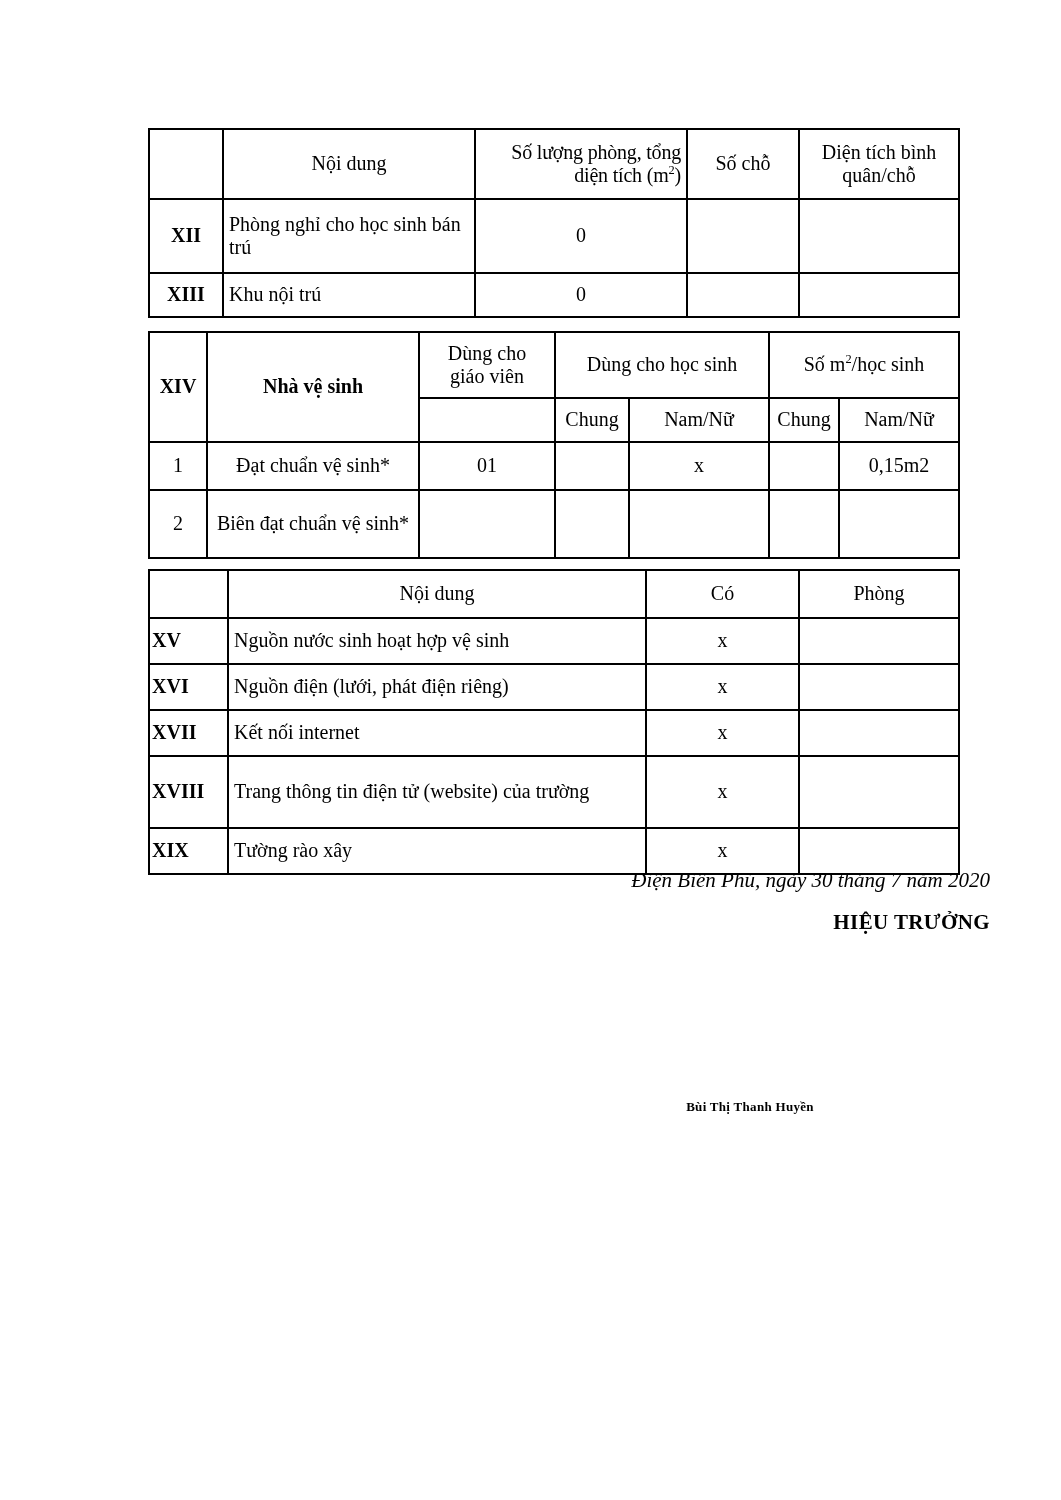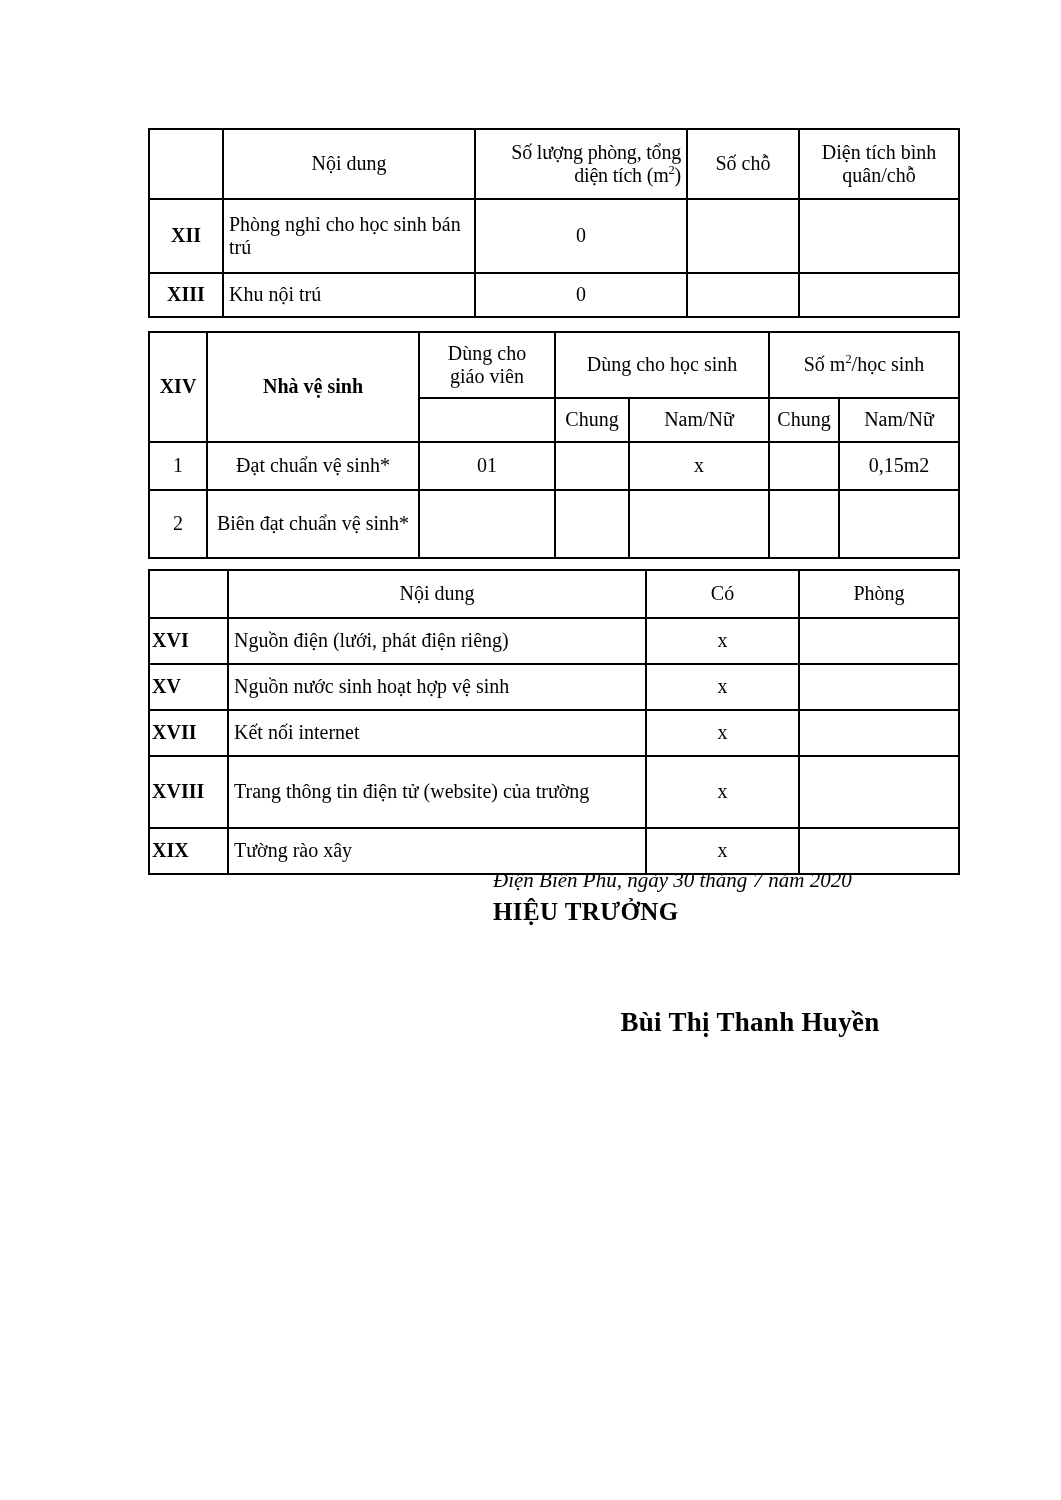--- a/index.html
+++ b/index.html
@@ -99,44 +99,44 @@
 
   
   #table-3 .idx { text-align: left; font-weight: bold; padding-left: 2px; }
 
   
   .name-cell { text-align: left; font-weight: normal; padding-left: 4px; }
 
   
   .sign-block {
     position: absolute;
-    left: 493px;
+    left: 520px;
     top: 868px;
     width: 470px;
-    text-align: left;
+    text-align: right;
   }
   .sign-date {
     font-style: italic;
     font-size: 21px;
     white-space: nowrap;
   }
   .sign-role {
     font-weight: bold;
-    font-size: 25px;
+    font-size: 21px;
     letter-spacing: 0.4px;
-    margin-top: 5px;
+    margin-top: 17px;
   }
   .sign-name {
     position: absolute;
     left: 560px;
-    top: 1007px;
+    top: 1099px;
     width: 380px;
     text-align: center;
     font-weight: bold;
-    font-size: 27px;
+    font-size: 13px;
     letter-spacing: 0.3px;
   }
 </style>
 </head>
 <body>
 
 <div class="page">
 
   <table class="doc-table" id="table-1">
     <colgroup>
@@ -234,28 +234,28 @@
         <col class="t3-c4">
     </colgroup>
     <tbody>
       <tr class="row-h">
         <td class="hdr"></td>
         <td class="hdr">Nội dung</td>
         <td class="hdr">Có</td>
         <td class="hdr">Phòng</td>
       </tr>
       <tr class="row-r">
+        <td class="idx">XV</td>
+        <td class="name-cell">Nguồn nước sinh hoạt hợp vệ sinh</td>
+        <td class="c-center reg">x</td>
+        <td class="c-center reg"></td>
+      </tr>
+      <tr class="row-r">
         <td class="idx">XVI</td>
         <td class="name-cell">Nguồn điện (lưới, phát điện riêng)</td>
-        <td class="c-center reg">x</td>
-        <td class="c-center reg"></td>
-      </tr>
-      <tr class="row-r">
-        <td class="idx">XV</td>
-        <td class="name-cell">Nguồn nước sinh hoạt hợp vệ sinh</td>
         <td class="c-center reg">x</td>
         <td class="c-center reg"></td>
       </tr>
       <tr class="row-r">
         <td class="idx">XVII</td>
         <td class="name-cell">Kết nối internet</td>
         <td class="c-center reg">x</td>
         <td class="c-center reg"></td>
       </tr>
       <tr class="row-tall">

